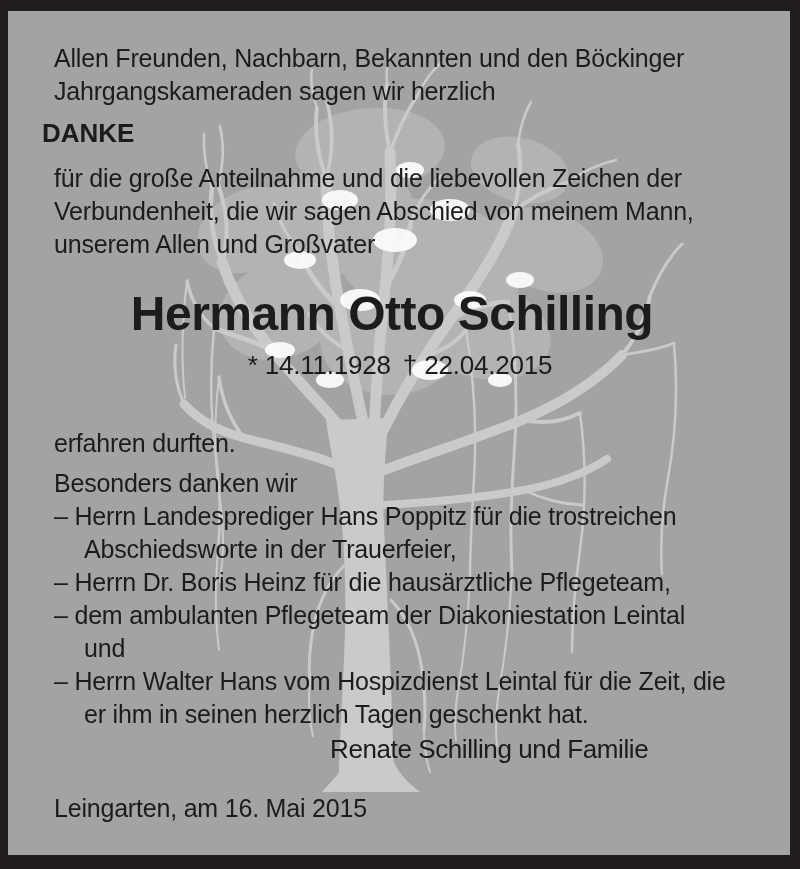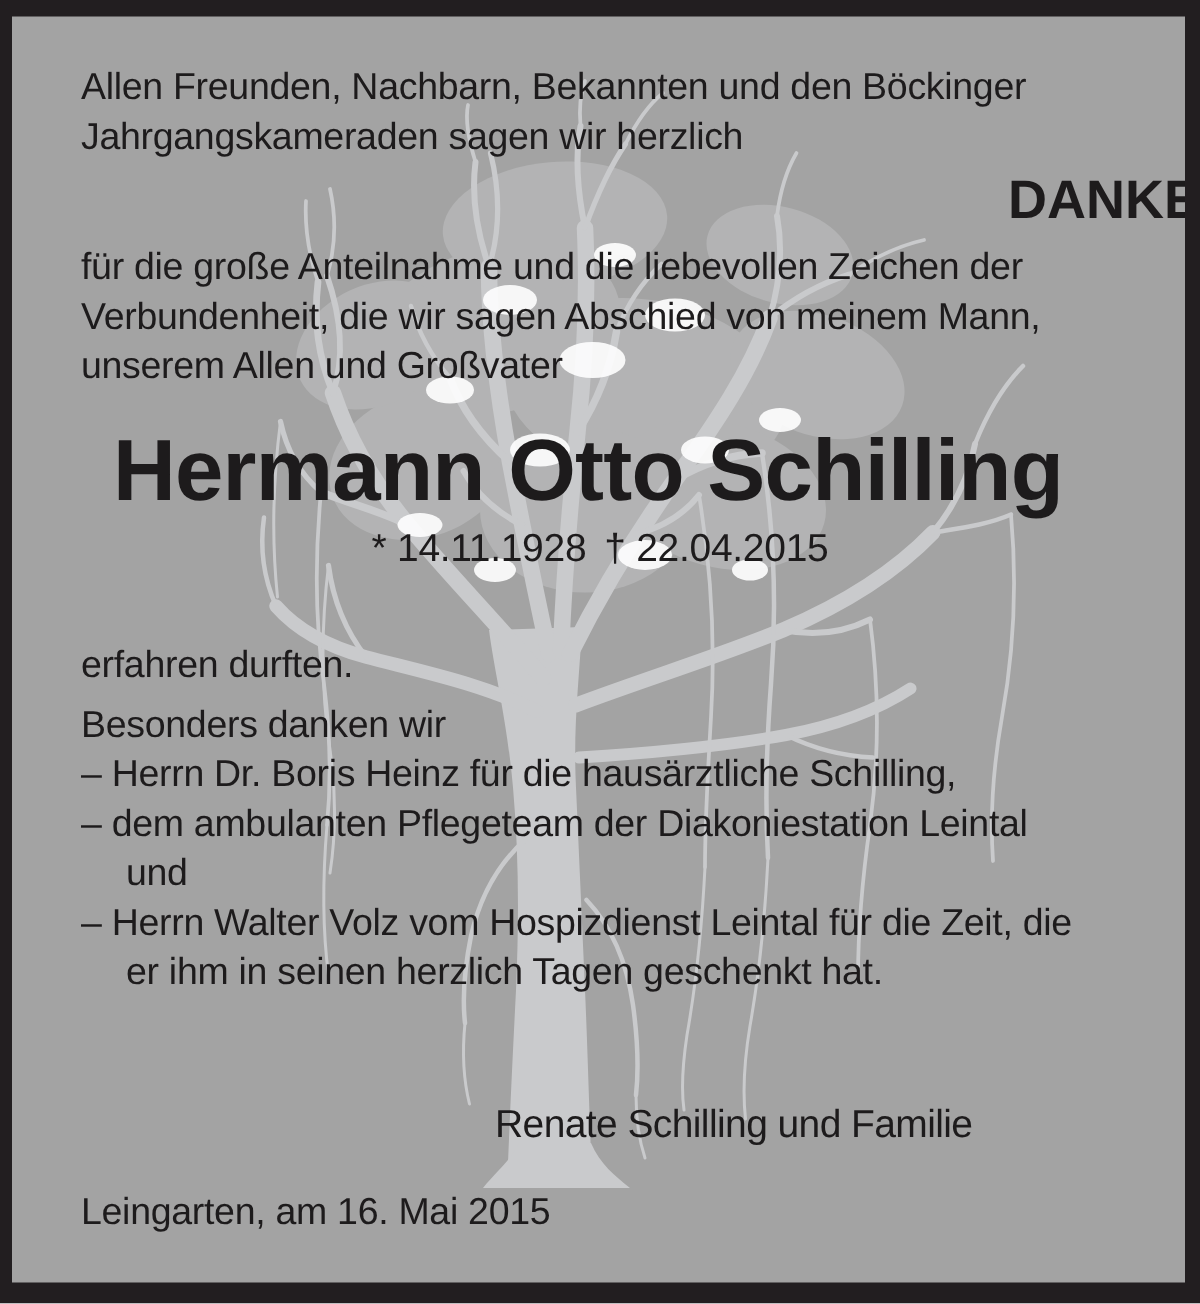--- a/index.html
+++ b/index.html
@@ -24,27 +24,27 @@
   .tree{
     position:absolute;left:0;top:0;z-index:0;
   }
   .txt{
     position:absolute;left:54px;right:28px;z-index:1;
     font-size:25px;line-height:33px;letter-spacing:-0.2px;
     white-space:nowrap;
   }
   .intro{top:42px;}
   .danke{
-    top:113px;left:0;right:0;text-align:right;
-    font-size:36px;font-weight:bold;line-height:40px;letter-spacing:0;margin-left:42px;
+    top:113px;left:0;right:0;text-align:left;
+    font-size:26px;font-weight:bold;line-height:40px;letter-spacing:0;margin-left:42px;
   }
   .gratitude{top:162px;}
   .name{
     top:281px;left:0;right:16px;text-align:center;
-    font-size:58px;font-weight:bold;line-height:66px;letter-spacing:-0.5px;
+    font-size:48px;font-weight:bold;line-height:66px;letter-spacing:-0.5px;
   }
   .dates{
     top:349px;left:0;right:0;text-align:center;
     font-size:26px;line-height:33px;
   }
   .dates .death{margin-left:12px;}
   .closing{top:403px;margin-top:24px;}
   .thanks{top:467px;}
   .thanks .cont{padding-left:30px;}
   .signature{
@@ -170,24 +170,26 @@
 
   <div class="txt name">Hermann Otto Schilling</div>
   <div class="txt dates">
     <span class="birth">* 14.11.1928</span><span class="death">† 22.04.2015</span>
   </div>
 
   <div class="txt closing">erfahren durften.</div>
 
   <div class="txt thanks">
     <div>Besonders danken wir</div>
-    <div>– Herrn Dr. Boris Heinz für die hausärztliche Schilling,</div>
+    <div>– Herrn Landesprediger Hans Poppitz für die trostreichen</div>
+    <div class="cont">Abschiedsworte in der Trauerfeier,</div>
+    <div>– Herrn Dr. Boris Heinz für die hausärztliche Pflegeteam,</div>
     <div>– dem ambulanten Pflegeteam der Diakoniestation Leintal</div>
     <div class="cont">und</div>
-    <div>– Herrn Walter Volz vom Hospizdienst Leintal für die Zeit, die</div>
+    <div>– Herrn Walter Hans vom Hospizdienst Leintal für die Zeit, die</div>
     <div class="cont">er ihm in seinen herzlich Tagen geschenkt hat.</div>
   </div>
 
   <div class="txt signature">Renate Schilling und Familie</div>
 
   <div class="txt placedate">Leingarten, am 16. Mai 2015</div>
 
 </div>
 
 </body></html>

